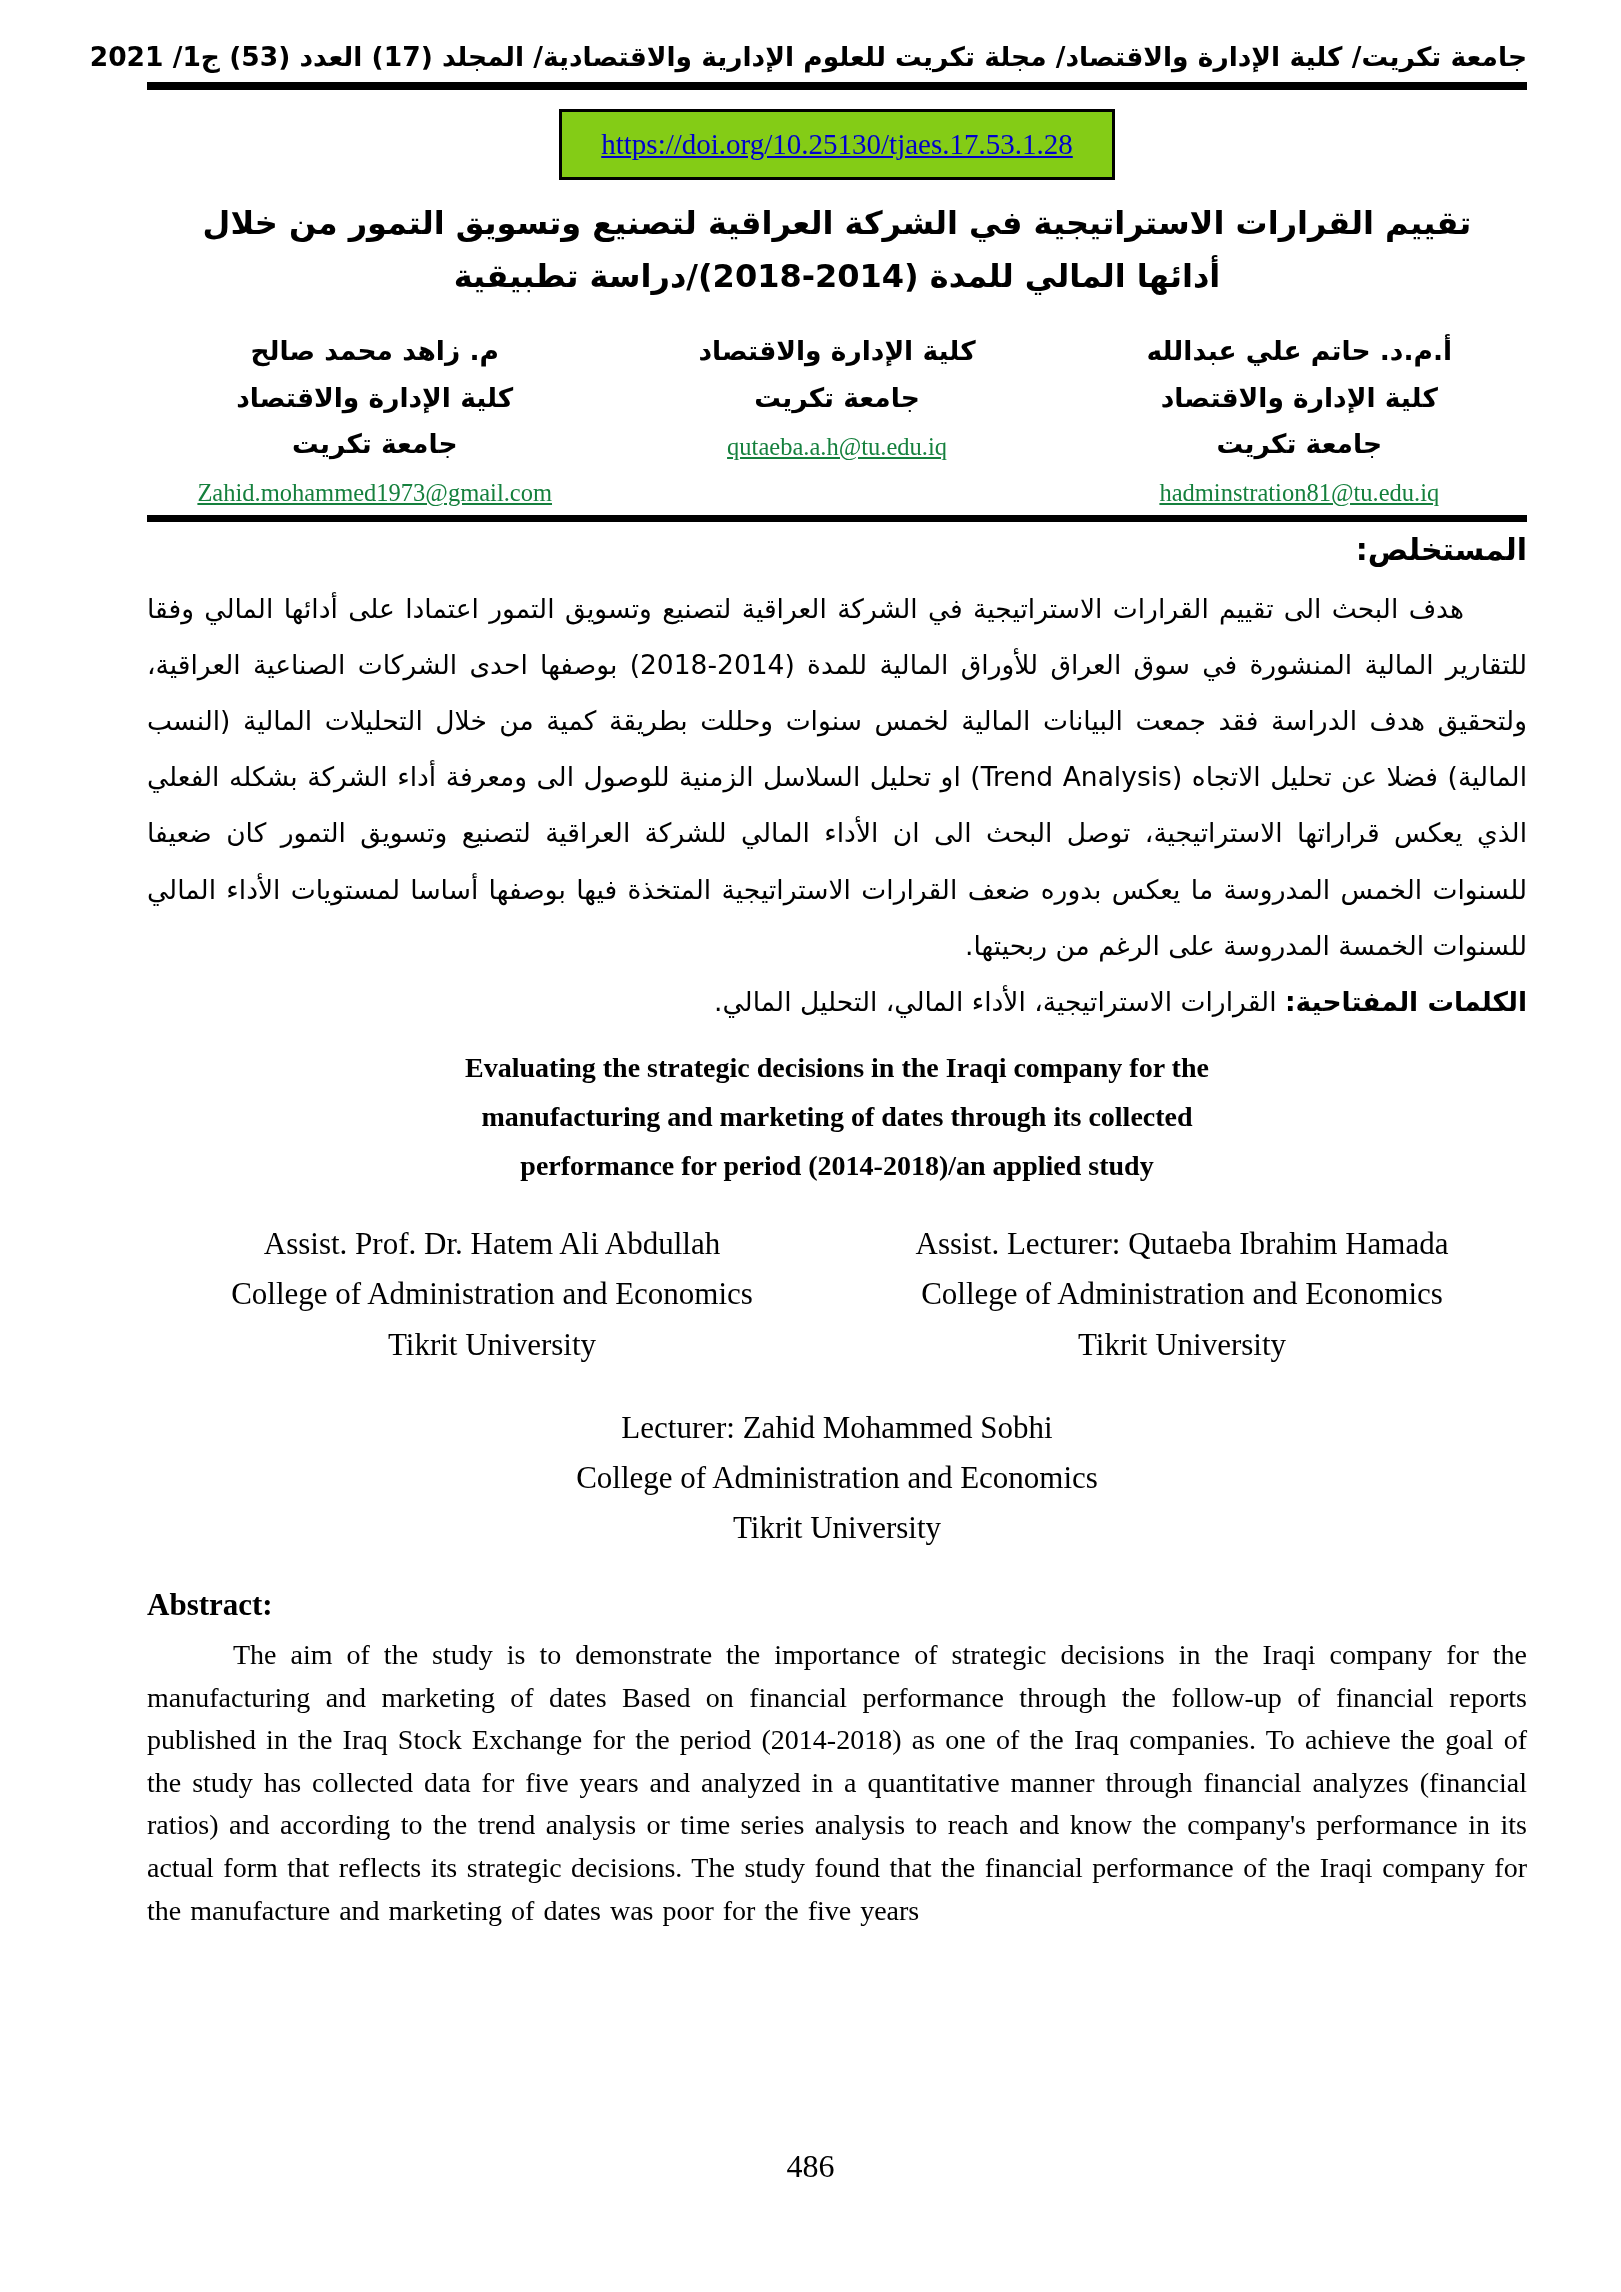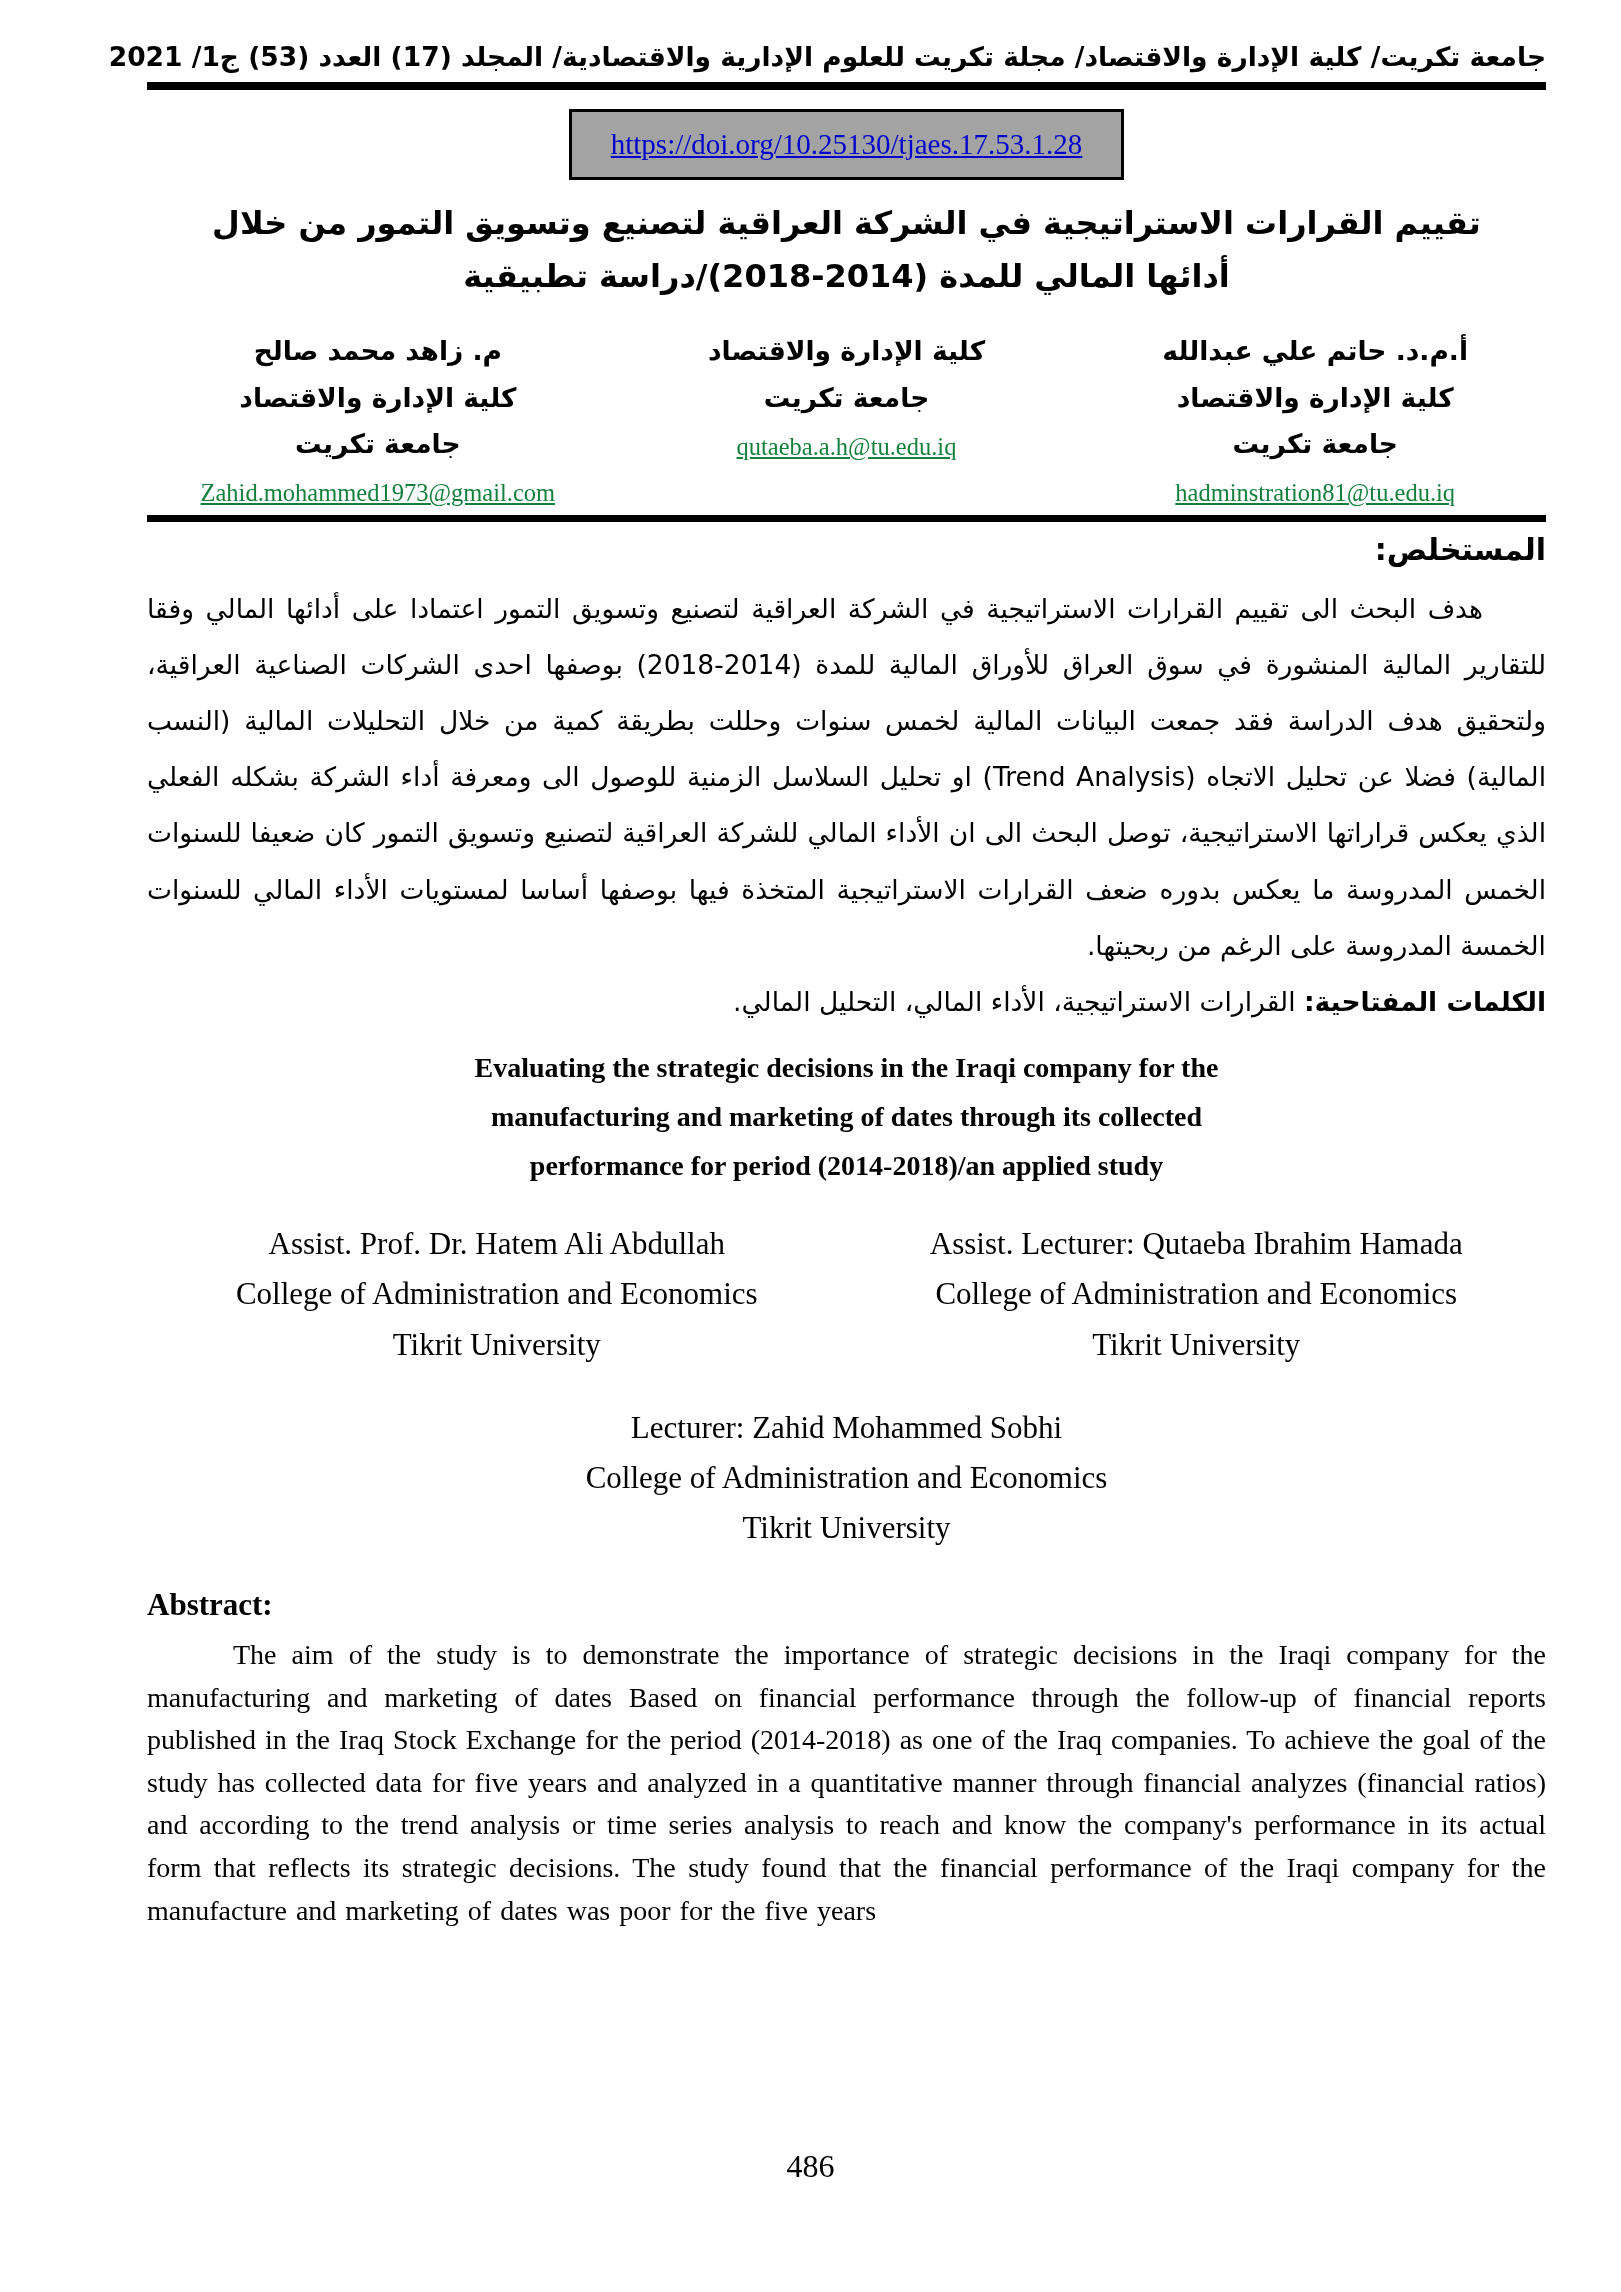--- a/index.html
+++ b/index.html
@@ -4,21 +4,21 @@
 <style>
   * { box-sizing: border-box; margin: 0; padding: 0; }
   html, body { background: #ffffff; }
   body {
     width: 1621px; height: 2293px;
     position: relative;
     font-family: "Liberation Serif", "DejaVu Serif", serif;
     color: #000;
     overflow: hidden;
   }
-  .page { padding: 41px 75px 0 147px; width: 1621px; }
+  .page { padding: 41px 94px 0 147px; width: 1621px; }
 
   
   .journal-header {
     font-family: "DejaVu Sans", sans-serif;
     font-weight: bold;
     font-size: 26.5px;
     text-align: center;
     direction: rtl;
     margin-bottom: 9.8px;
     white-space: nowrap;
@@ -28,21 +28,21 @@
     border-top: 6.9px solid #000;
     border-bottom: 2.9px solid #000;
     margin-bottom: 19.6px;
   }
 
   
   .doi-wrap { text-align: center; margin-bottom: 17.6px; }
   .doi-box {
     display: inline-block;
     border: 3.9px solid #000;
-    background: #a3a3a3;
+    background: #84cc16;
     padding: 15.7px 39px;
     text-align: right;
   }
   .doi-link {
     font-size: 29px;
     color: #0000cd;
     text-decoration: underline;
     font-family: "Liberation Serif", serif;
   }
 

